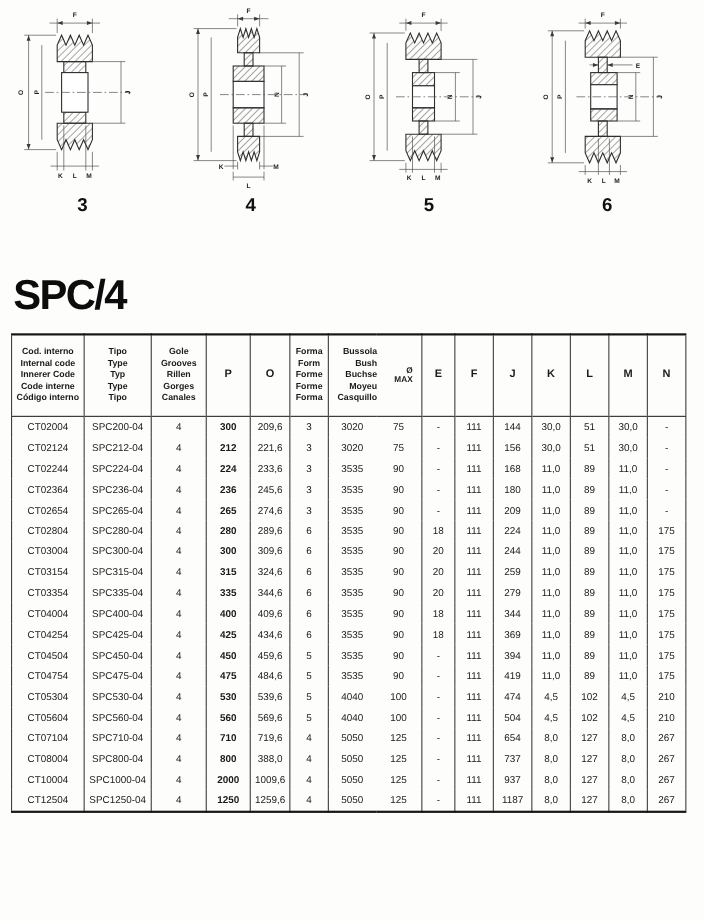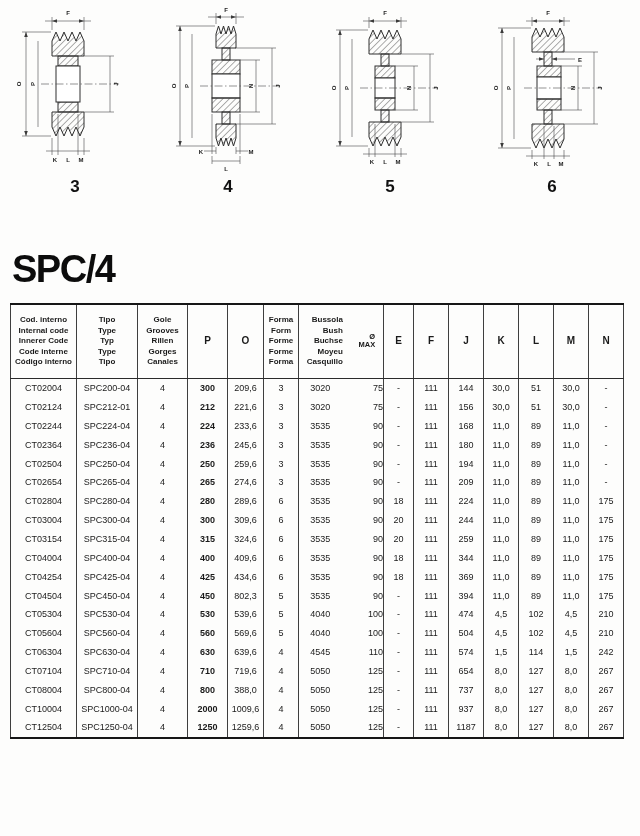--- a/index.html
+++ b/index.html
@@ -41,21 +41,21 @@
     height:64px;border-bottom:1.3px solid #2a2a2a;
     font-size:8px;font-weight:bold;line-height:10.4px;
     white-space:pre-line;color:#1a1a1a;margin-top:28px;
   }
   thead th.letter{font-size:10px;}
   th.bushmax .wrap{display:flex;align-items:center;justify-content:space-around;text-align:right;}
   th.bushmax .omax{font-size:7.5px;line-height:8.5px;}
   tbody td{height:18.85px;font-size:9px;color:#1a1a1a;}
   tbody td.c3{font-weight:bold;}
   tbody td.c6{border-right:none;margin-left:44px;}
-  tbody td.c7{border-left:none;text-align:right;}
+  tbody td.c7{border-left:none;}
 </style>
 </head>
 <body>
 
 <div class="diagrams">
 
   <div class="diagram" style="left:5px;">
     <svg width="140" height="170" viewBox="0 0 140 170">
       <defs>
           <pattern id="h3" patternUnits="userSpaceOnUse" width="4.5" height="4.5" patternTransform="rotate(45)">
@@ -273,21 +273,21 @@
         <td class="c8">-</td>
         <td class="c9">111</td>
         <td class="c10">144</td>
         <td class="c11">30,0</td>
         <td class="c12">51</td>
         <td class="c13">30,0</td>
         <td class="c14">-</td>
       </tr>
       <tr>
         <td class="c0">CT02124</td>
-        <td class="c1">SPC212-01</td>
+        <td class="c1">SPC212-04</td>
         <td class="c2">4</td>
         <td class="c3">212</td>
         <td class="c4">221,6</td>
         <td class="c5">3</td>
         <td class="c6">3020</td>
         <td class="c7">75</td>
         <td class="c8">-</td>
         <td class="c9">111</td>
         <td class="c10">156</td>
         <td class="c11">30,0</td>
@@ -323,37 +323,20 @@
         <td class="c7">90</td>
         <td class="c8">-</td>
         <td class="c9">111</td>
         <td class="c10">180</td>
         <td class="c11">11,0</td>
         <td class="c12">89</td>
         <td class="c13">11,0</td>
         <td class="c14">-</td>
       </tr>
       <tr>
-        <td class="c0">CT02504</td>
-        <td class="c1">SPC250-04</td>
-        <td class="c2">4</td>
-        <td class="c3">250</td>
-        <td class="c4">259,6</td>
-        <td class="c5">3</td>
-        <td class="c6">3535</td>
-        <td class="c7">90</td>
-        <td class="c8">-</td>
-        <td class="c9">111</td>
-        <td class="c10">194</td>
-        <td class="c11">11,0</td>
-        <td class="c12">89</td>
-        <td class="c13">11,0</td>
-        <td class="c14">-</td>
-      </tr>
-      <tr>
         <td class="c0">CT02654</td>
         <td class="c1">SPC265-04</td>
         <td class="c2">4</td>
         <td class="c3">265</td>
         <td class="c4">274,6</td>
         <td class="c5">3</td>
         <td class="c6">3535</td>
         <td class="c7">90</td>
         <td class="c8">-</td>
         <td class="c9">111</td>
@@ -408,20 +391,37 @@
         <td class="c7">90</td>
         <td class="c8">20</td>
         <td class="c9">111</td>
         <td class="c10">259</td>
         <td class="c11">11,0</td>
         <td class="c12">89</td>
         <td class="c13">11,0</td>
         <td class="c14">175</td>
       </tr>
       <tr>
+        <td class="c0">CT03354</td>
+        <td class="c1">SPC335-04</td>
+        <td class="c2">4</td>
+        <td class="c3">335</td>
+        <td class="c4">344,6</td>
+        <td class="c5">6</td>
+        <td class="c6">3535</td>
+        <td class="c7">90</td>
+        <td class="c8">20</td>
+        <td class="c9">111</td>
+        <td class="c10">279</td>
+        <td class="c11">11,0</td>
+        <td class="c12">89</td>
+        <td class="c13">11,0</td>
+        <td class="c14">175</td>
+      </tr>
+      <tr>
         <td class="c0">CT04004</td>
         <td class="c1">SPC400-04</td>
         <td class="c2">4</td>
         <td class="c3">400</td>
         <td class="c4">409,6</td>
         <td class="c5">6</td>
         <td class="c6">3535</td>
         <td class="c7">90</td>
         <td class="c8">18</td>
         <td class="c9">111</td>
@@ -446,27 +446,44 @@
         <td class="c11">11,0</td>
         <td class="c12">89</td>
         <td class="c13">11,0</td>
         <td class="c14">175</td>
       </tr>
       <tr>
         <td class="c0">CT04504</td>
         <td class="c1">SPC450-04</td>
         <td class="c2">4</td>
         <td class="c3">450</td>
-        <td class="c4">802,3</td>
+        <td class="c4">459,6</td>
         <td class="c5">5</td>
         <td class="c6">3535</td>
         <td class="c7">90</td>
         <td class="c8">-</td>
         <td class="c9">111</td>
         <td class="c10">394</td>
+        <td class="c11">11,0</td>
+        <td class="c12">89</td>
+        <td class="c13">11,0</td>
+        <td class="c14">175</td>
+      </tr>
+      <tr>
+        <td class="c0">CT04754</td>
+        <td class="c1">SPC475-04</td>
+        <td class="c2">4</td>
+        <td class="c3">475</td>
+        <td class="c4">484,6</td>
+        <td class="c5">5</td>
+        <td class="c6">3535</td>
+        <td class="c7">90</td>
+        <td class="c8">-</td>
+        <td class="c9">111</td>
+        <td class="c10">419</td>
         <td class="c11">11,0</td>
         <td class="c12">89</td>
         <td class="c13">11,0</td>
         <td class="c14">175</td>
       </tr>
       <tr>
         <td class="c0">CT05304</td>
         <td class="c1">SPC530-04</td>
         <td class="c2">4</td>
         <td class="c3">530</td>
@@ -493,37 +510,20 @@
         <td class="c7">100</td>
         <td class="c8">-</td>
         <td class="c9">111</td>
         <td class="c10">504</td>
         <td class="c11">4,5</td>
         <td class="c12">102</td>
         <td class="c13">4,5</td>
         <td class="c14">210</td>
       </tr>
       <tr>
-        <td class="c0">CT06304</td>
-        <td class="c1">SPC630-04</td>
-        <td class="c2">4</td>
-        <td class="c3">630</td>
-        <td class="c4">639,6</td>
-        <td class="c5">4</td>
-        <td class="c6">4545</td>
-        <td class="c7">110</td>
-        <td class="c8">-</td>
-        <td class="c9">111</td>
-        <td class="c10">574</td>
-        <td class="c11">1,5</td>
-        <td class="c12">114</td>
-        <td class="c13">1,5</td>
-        <td class="c14">242</td>
-      </tr>
-      <tr>
         <td class="c0">CT07104</td>
         <td class="c1">SPC710-04</td>
         <td class="c2">4</td>
         <td class="c3">710</td>
         <td class="c4">719,6</td>
         <td class="c5">4</td>
         <td class="c6">5050</td>
         <td class="c7">125</td>
         <td class="c8">-</td>
         <td class="c9">111</td>

